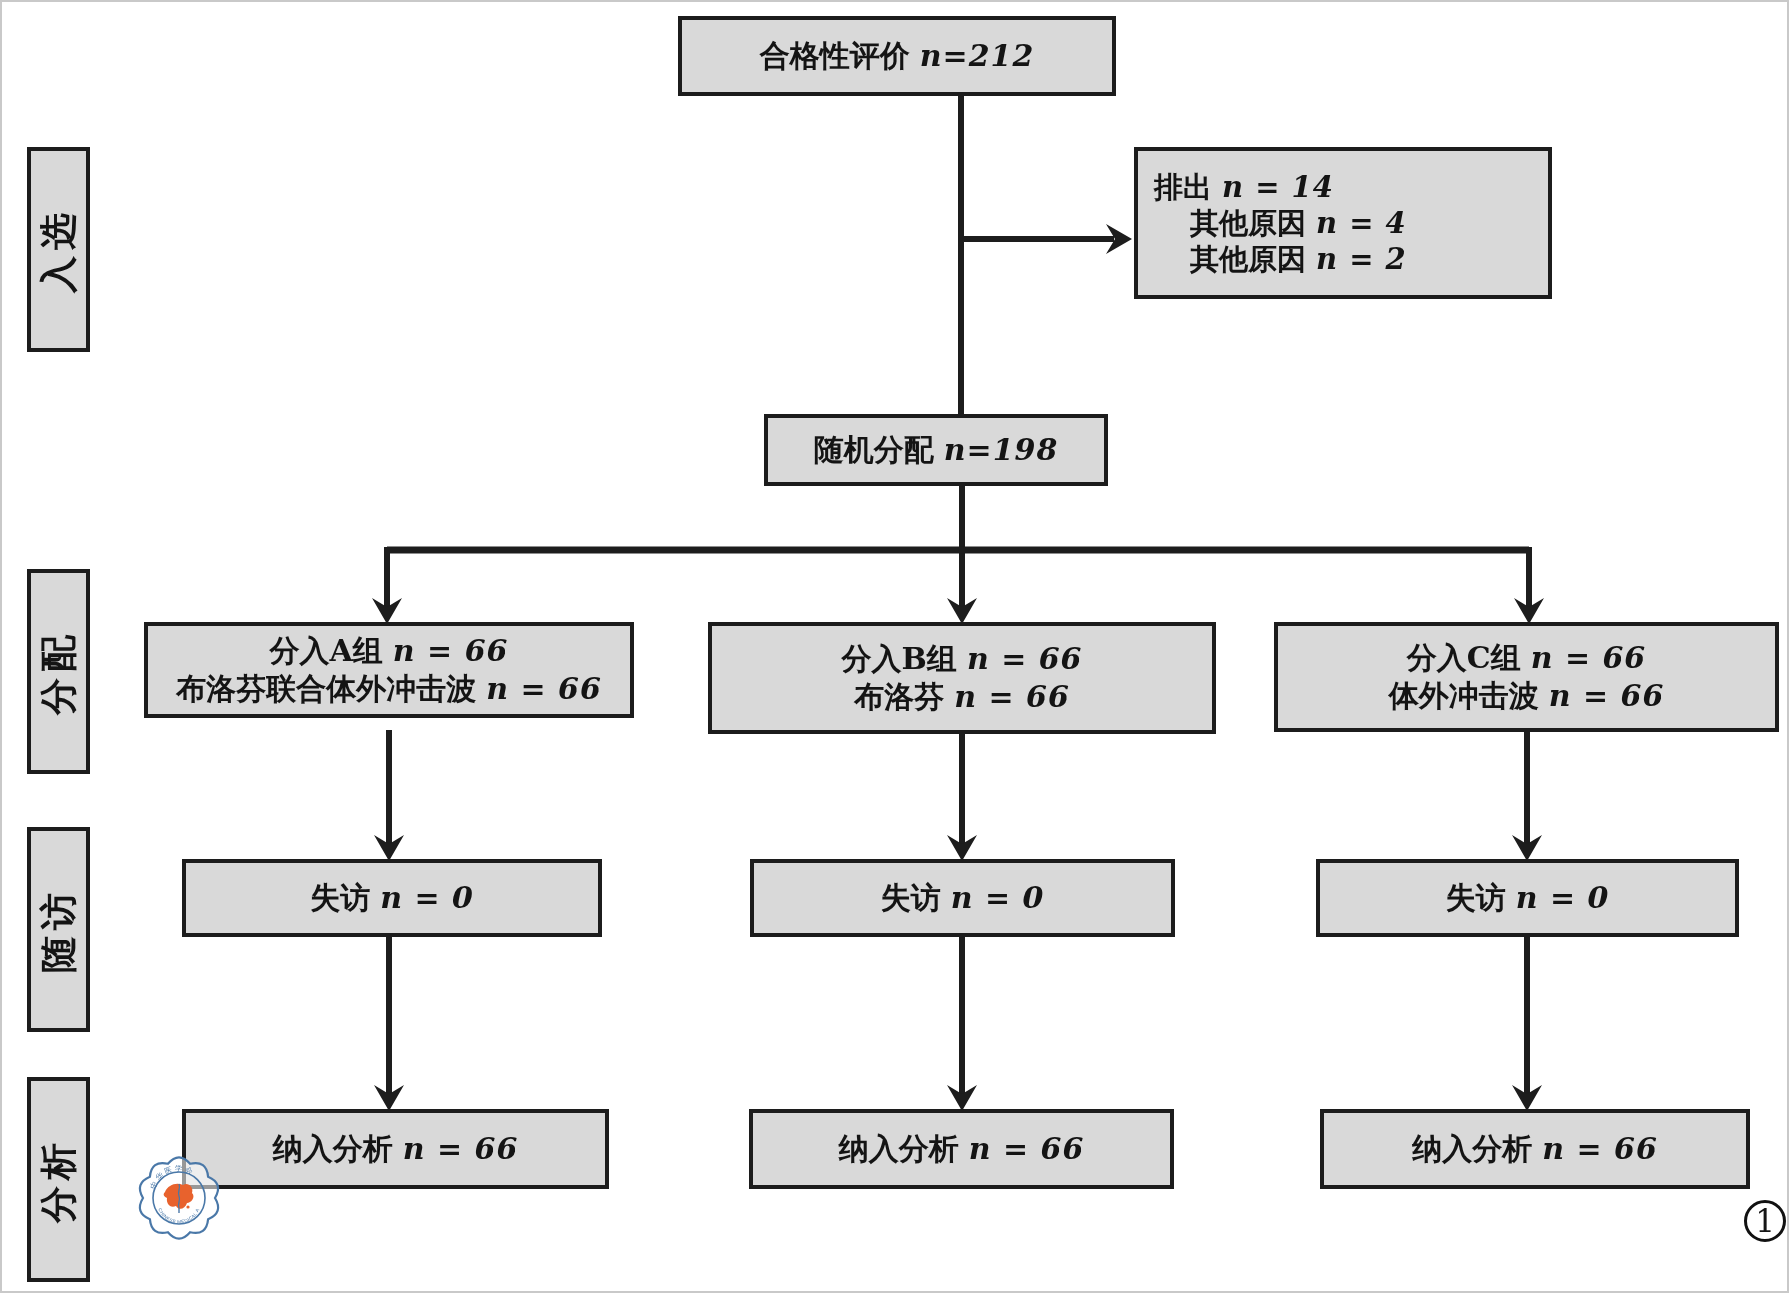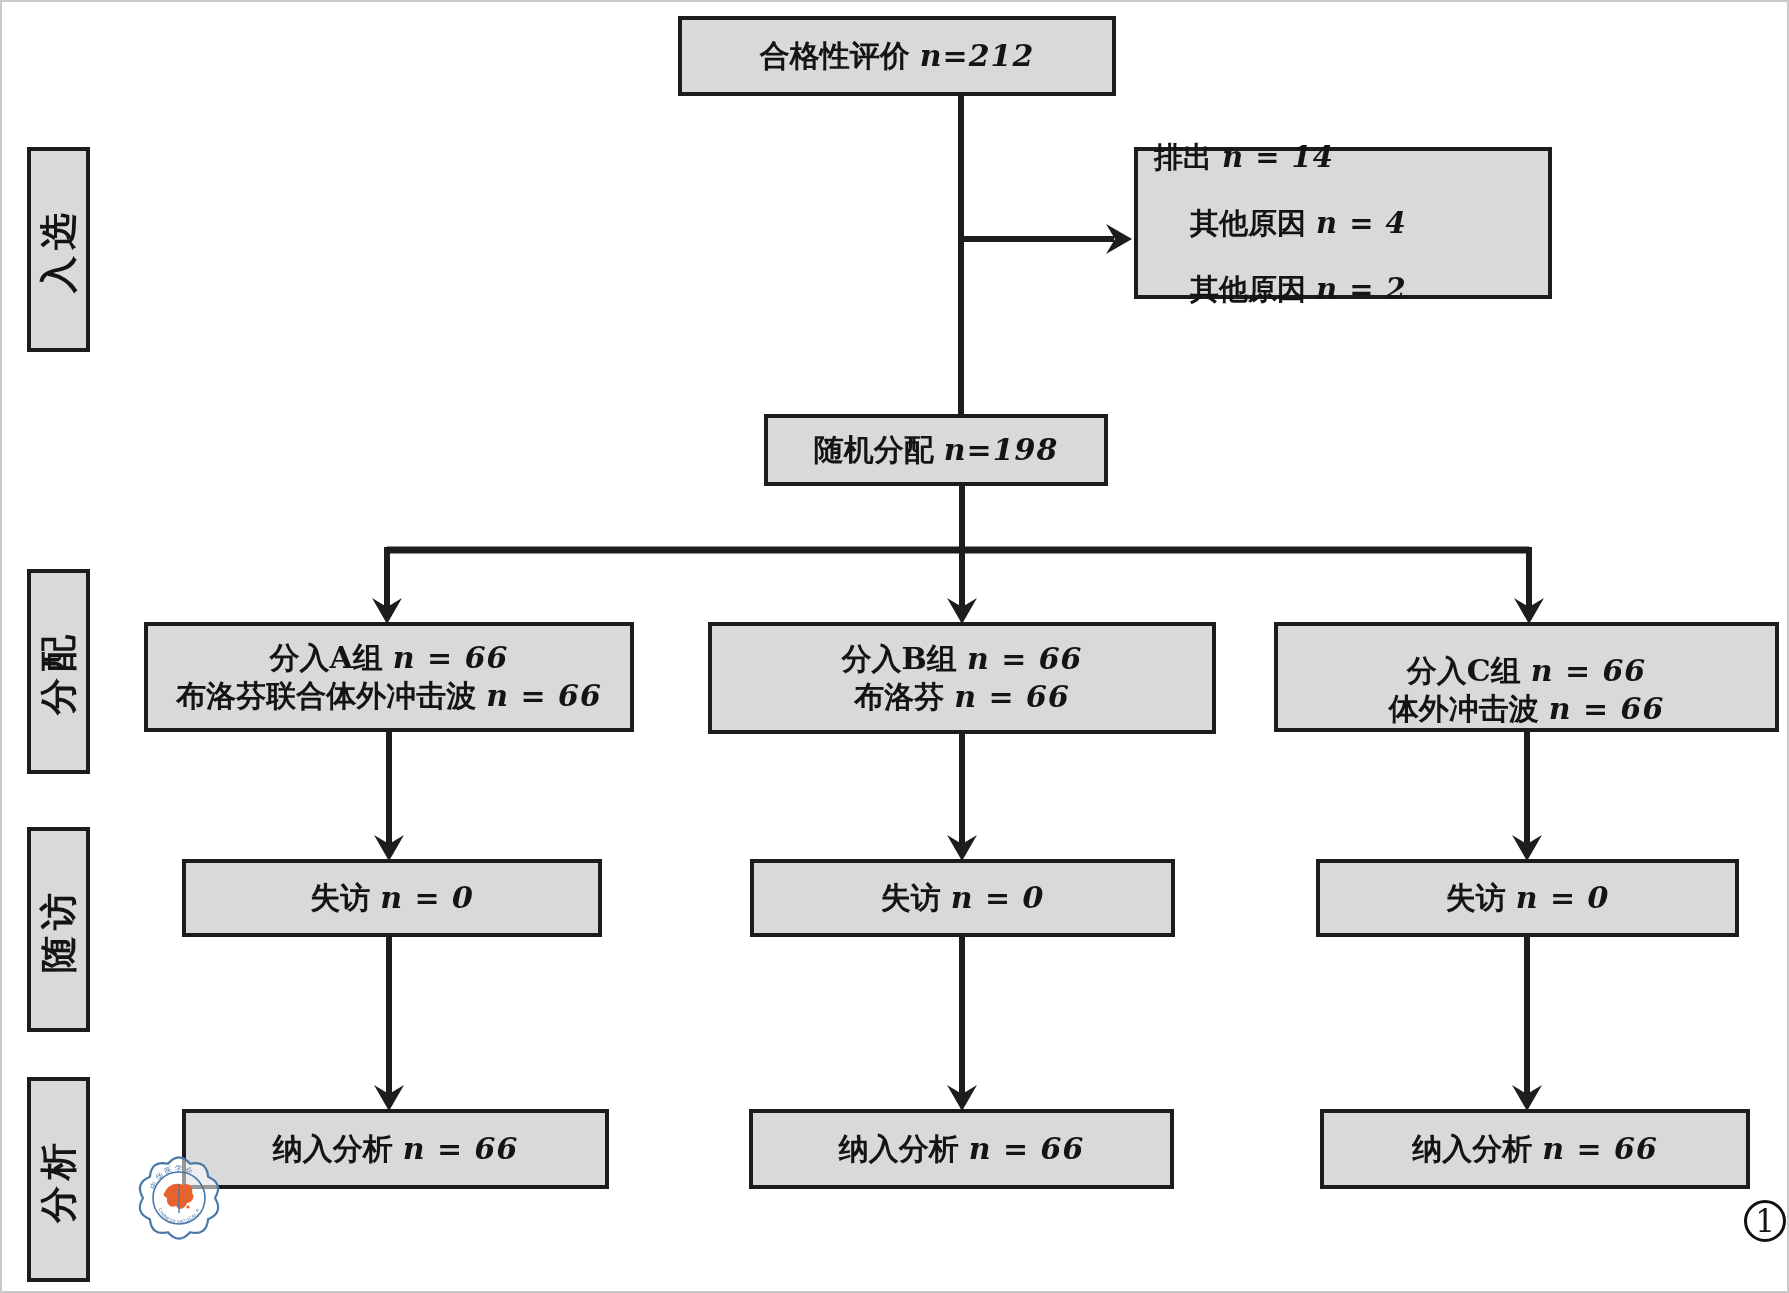--- a/index.html
+++ b/index.html
@@ -93,39 +93,39 @@
     <span>随访</span>
   </div>
   <div class="stage-box stage-analysis">
     <span>分析</span>
   </div>
 
   <div class="box" style="left:676px;top:14px;width:438px;height:80px;">
     <div class="bline"><span>合格性评价</span><i class="nval">n=212</i></div>
   </div>
 
-  <div class="box excl" style="left:1132px;top:145px;width:418px;height:152px;gap:30px;">
+  <div class="box excl" style="left:1132px;top:145px;width:418px;height:152px;">
     <div class="bline"><span>排出</span><i class="nval">n = 14</i></div>
     <div class="bline indent"><span>其他原因</span><i class="nval">n = 4</i></div>
     <div class="bline indent"><span>其他原因</span><i class="nval">n = 2</i></div>
   </div>
 
   <div class="box" style="left:762px;top:412px;width:344px;height:72px;">
     <div class="bline"><span>随机分配</span><i class="nval">n=198</i></div>
   </div>
 
-  <div class="box" style="left:142px;top:620px;width:490px;height:110px;">
+  <div class="box" style="left:142px;top:620px;width:490px;height:96px;">
     <div class="bline"><span>分入A组</span><i class="nval">n = 66</i></div>
     <div class="bline"><span>布洛芬联合体外冲击波</span><i class="nval">n = 66</i></div>
   </div>
   <div class="box" style="left:706px;top:620px;width:508px;height:112px;">
     <div class="bline"><span>分入B组</span><i class="nval">n = 66</i></div>
     <div class="bline"><span>布洛芬</span><i class="nval">n = 66</i></div>
   </div>
-  <div class="box" style="left:1272px;top:620px;width:505px;height:110px;justify-content:flex-end;">
+  <div class="box" style="left:1272px;top:620px;width:505px;height:110px;">
     <div class="bline"><span>分入C组</span><i class="nval">n = 66</i></div>
     <div class="bline"><span>体外冲击波</span><i class="nval">n = 66</i></div>
   </div>
 
   <div class="box" style="left:180px;top:857px;width:420px;height:78px;">
     <div class="bline"><span>失访</span><i class="nval">n = 0</i></div>
   </div>
   <div class="box" style="left:748px;top:857px;width:425px;height:78px;">
     <div class="bline"><span>失访</span><i class="nval">n = 0</i></div>
   </div>

